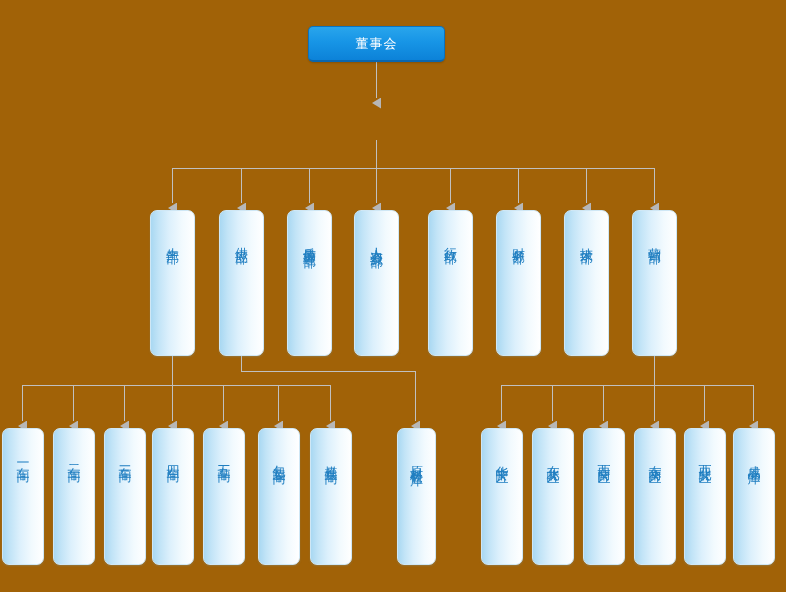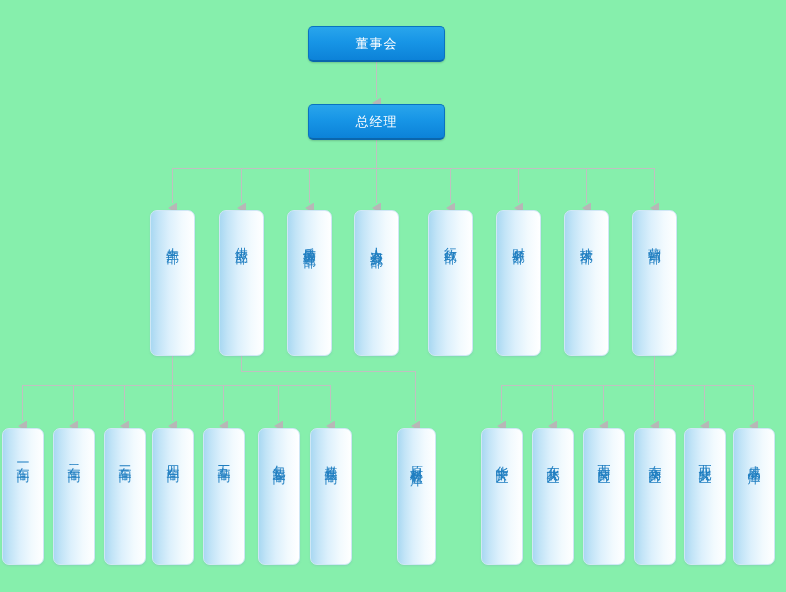--- a/index.html
+++ b/index.html
@@ -10,21 +10,21 @@
   body {
     width: 786px;
     height: 592px;
     font-family: "Liberation Sans", "DejaVu Sans", sans-serif;
     overflow: hidden;
   }
   #chart {
     position: relative;
     width: 786px;
     height: 592px;
-    background: #86efac;
+    background: #a16207;
   }
   svg.connectors {
     position: absolute;
     left: 0;
     top: 0;
     width: 786px;
     height: 592px;
     pointer-events: none;
   }
 
@@ -125,23 +125,20 @@
       <line x1="654.5" y1="385" x2="654.5" y2="421" marker-end="url(#arrow)"></line>
       <line x1="704.5" y1="385" x2="704.5" y2="421" marker-end="url(#arrow)"></line>
       <line x1="753.5" y1="385" x2="753.5" y2="421" marker-end="url(#arrow)"></line>
     </g>
   </svg>
 
   <div class="node-primary" style="left:308px; top:26px; width:137px; height:36px;">
     <span class="node-label">董事会</span>
   </div>
 
-  <div class="node-primary" style="left:308px; top:104px; width:137px; height:36px;">
-    <span class="node-label">总经理</span>
-  </div>
 
   <div class="node-vert" style="left:150px; top:210px; width:45px; height:146px;">
     <span class="node-label">生产部</span>
   </div>
 
   <div class="node-vert" style="left:219px; top:210px; width:45px; height:146px;">
     <span class="node-label">供应部</span>
   </div>
 
   <div class="node-vert" style="left:287px; top:210px; width:45px; height:146px;">

